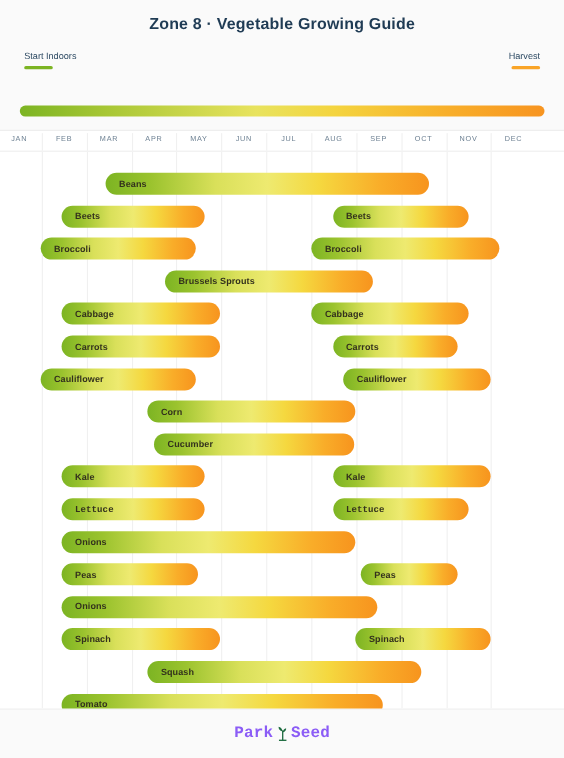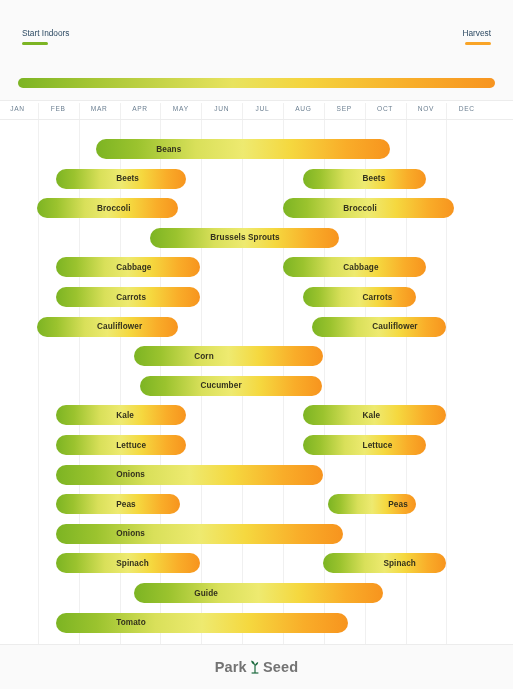--- a/index.html
+++ b/index.html
@@ -112,21 +112,20 @@
     height: 30px;
   }
   .bar {
     position: absolute;
     height: 20px;
     top: 0;
     border-radius: 10px;
     display: flex;
     align-items: center;
     box-sizing: border-box;
-    padding-left: 48px;
   }
   .bar-label {
     font-size: 8.2px;
     font-weight: bold;
     color: #33311d;
     padding-left: 12px;
     white-space: nowrap;
     letter-spacing: 0.1px;
   }
 
@@ -136,34 +135,35 @@
     background: #fafafa;
     border-top: 1px solid #ececec;
     display: flex;
     align-items: center;
     justify-content: center;
   }
   .logo {
     display: flex;
     align-items: flex-start;
     gap: 1px;
-    color: #737373;
-    font-family: Liberation Sans, sans-serif;
+    color: #8b5cf6;
+    font-family: Liberation Mono, monospace;
     font-weight: bold;
     font-size: 14.5px;
     letter-spacing: 0.2px;
   }
   .logo svg { display: block; }
 </style>
 </head>
 <body>
 
 <div id="page">
 
   <div class="header">
+    <div class="title">Zone 8 · Vegetable Growing Guide</div>
     <div class="legend" id="legend">
         <div class="legend-item legend-left">
           <div class="legend-label">Start Indoors</div>
           <div class="legend-dash" style="background: rgb(124, 180, 35);"></div>
         </div>
         <div class="legend-item legend-right">
           <div class="legend-label">Harvest</div>
           <div class="legend-dash" style="background: rgb(249, 164, 39);"></div>
         </div>
       </div>
@@ -269,21 +269,21 @@
         </div>
       </div>
       <div class="row" style="top: 285.4px;">
         <div class="bar" style="left: 56.2325px; width: 129.903px; background: linear-gradient(to right, rgb(124, 180, 35) 0%, rgb(155, 195, 46) 14%, rgb(217, 224, 90) 34%, rgb(238, 234, 112) 50%, rgb(245, 216, 63) 66%, rgb(249, 173, 41) 85%, rgb(247, 148, 30) 100%);">
           <span class="bar-label">Kale</span>
         </div>
         <div class="bar" style="left: 302.558px; width: 142.975px; background: linear-gradient(to right, rgb(124, 180, 35) 0%, rgb(155, 195, 46) 14%, rgb(217, 224, 90) 34%, rgb(238, 234, 112) 50%, rgb(245, 216, 63) 66%, rgb(249, 173, 41) 85%, rgb(247, 148, 30) 100%);">
           <span class="bar-label">Kale</span>
         </div>
       </div>
-      <div class="row" style="top: 315px;">
+      <div class="row" style="top: 315px; font-family: Liberation Mono, monospace;">
         <div class="bar" style="left: 56.2325px; width: 129.903px; background: linear-gradient(to right, rgb(124, 180, 35) 0%, rgb(155, 195, 46) 14%, rgb(217, 224, 90) 34%, rgb(238, 234, 112) 50%, rgb(245, 216, 63) 66%, rgb(249, 173, 41) 85%, rgb(247, 148, 30) 100%);">
           <span class="bar-label">Lettuce</span>
         </div>
         <div class="bar" style="left: 302.558px; width: 122.958px; background: linear-gradient(to right, rgb(124, 180, 35) 0%, rgb(155, 195, 46) 14%, rgb(217, 224, 90) 34%, rgb(238, 234, 112) 50%, rgb(245, 216, 63) 66%, rgb(249, 173, 41) 85%, rgb(247, 148, 30) 100%);">
           <span class="bar-label">Lettuce</span>
         </div>
       </div>
       <div class="row" style="top: 344.6px;">
         <div class="bar" style="left: 56.2325px; width: 266.342px; background: linear-gradient(to right, rgb(124, 180, 35) 0%, rgb(155, 195, 46) 14%, rgb(217, 224, 90) 34%, rgb(238, 234, 112) 50%, rgb(245, 216, 63) 66%, rgb(249, 173, 41) 85%, rgb(247, 148, 30) 100%);">
           <span class="bar-label">Onions</span>
@@ -305,21 +305,21 @@
       <div class="row" style="top: 433.4px;">
         <div class="bar" style="left: 56.2325px; width: 144.201px; background: linear-gradient(to right, rgb(124, 180, 35) 0%, rgb(155, 195, 46) 14%, rgb(217, 224, 90) 34%, rgb(238, 234, 112) 50%, rgb(245, 216, 63) 66%, rgb(249, 173, 41) 85%, rgb(247, 148, 30) 100%);">
           <span class="bar-label">Spinach</span>
         </div>
         <div class="bar" style="left: 323.392px; width: 122.141px; background: linear-gradient(to right, rgb(124, 180, 35) 0%, rgb(155, 195, 46) 14%, rgb(217, 224, 90) 34%, rgb(238, 234, 112) 50%, rgb(245, 216, 63) 66%, rgb(249, 173, 41) 85%, rgb(247, 148, 30) 100%);">
           <span class="bar-label">Spinach</span>
         </div>
       </div>
       <div class="row" style="top: 463px;">
         <div class="bar" style="left: 134.256px; width: 248.368px; background: linear-gradient(to right, rgb(124, 180, 35) 0%, rgb(155, 195, 46) 14%, rgb(217, 224, 90) 34%, rgb(238, 234, 112) 50%, rgb(245, 216, 63) 66%, rgb(249, 173, 41) 85%, rgb(247, 148, 30) 100%);">
-          <span class="bar-label">Guide</span>
+          <span class="bar-label">Squash</span>
         </div>
       </div>
       <div class="row" style="top: 492.6px;">
         <div class="bar" style="left: 56.2325px; width: 292px; background: linear-gradient(to right, rgb(124, 180, 35) 0%, rgb(155, 195, 46) 14%, rgb(217, 224, 90) 34%, rgb(238, 234, 112) 50%, rgb(245, 216, 63) 66%, rgb(249, 173, 41) 85%, rgb(247, 148, 30) 100%);">
           <span class="bar-label">Tomato</span>
         </div>
       </div>
     </div>
 
   <div class="footer">

